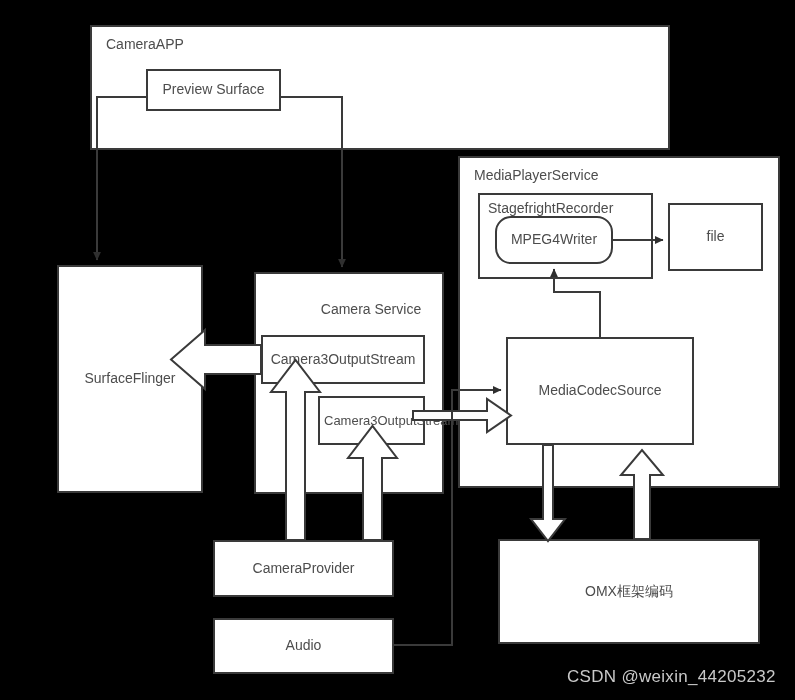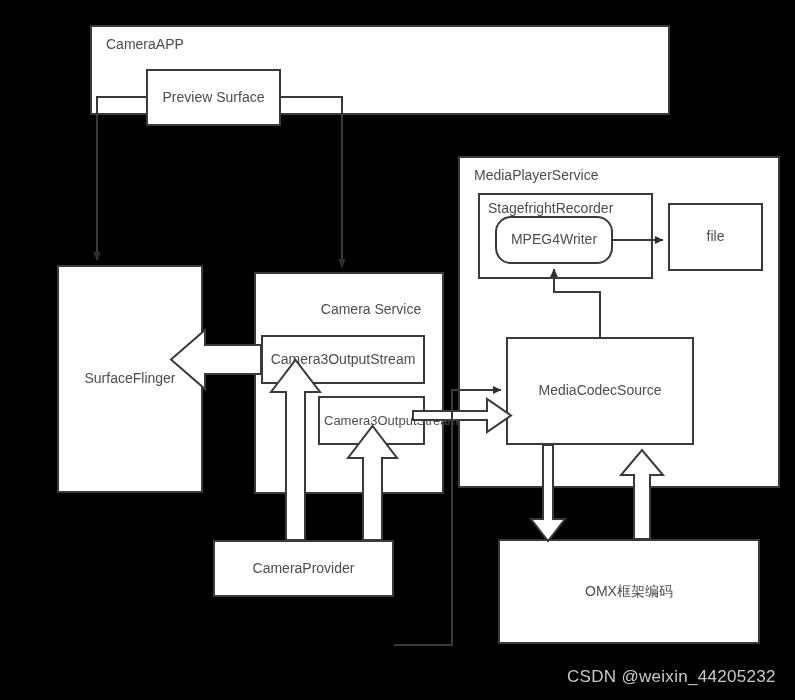--- a/index.html
+++ b/index.html
@@ -61,25 +61,25 @@
     color: #c9c9c9;
     font-size: 17px;
     letter-spacing: 0.3px;
   }
 </style>
 </head>
 <body>
 
 <div id="canvas">
 
-  <div class="box" style="left:90px; top:25px; width:580px; height:90px;">
+  <div class="box" style="left:90px; top:25px; width:580px; height:125px;">
     <div class="lbl-topleft">CameraAPP</div>
   </div>
 
-  <div class="box" style="left:146px; top:69px; width:135px; height:57px;">
+  <div class="box" style="left:146px; top:69px; width:135px; height:42px;">
     <div class="lbl-center">Preview Surface</div>
   </div>
 
   <div class="box" style="left:458px; top:156px; width:322px; height:332px;">
     <div class="lbl-topleft">MediaPlayerService</div>
   </div>
 
   <div class="box" style="left:478px; top:193px; width:175px; height:86px;">
     <div class="lbl-topleft" style="left:8px; top:5px;">StagefrightRecorder</div>
   </div>
@@ -109,20 +109,23 @@
   </div>
 
   <div class="box" style="left:506px; top:337px; width:188px; height:108px;">
     <div class="lbl-center">MediaCodecSource</div>
   </div>
 
   <div class="box" style="left:213px; top:540px; width:181px; height:57px;">
     <div class="lbl-center">CameraProvider</div>
   </div>
 
+  <div class="box" style="left:213px; top:618px; width:181px; height:56px;">
+    <div class="lbl-center">Audio</div>
+  </div>
 
   <div class="box" style="left:498px; top:539px; width:262px; height:105px;">
     <div class="lbl-center">OMX框架编码</div>
   </div>
 
   <svg class="overlay" viewBox="0 0 795 700">
     <defs>
       <marker id="thinhead" markerWidth="9" markerHeight="9" refX="8" refY="4.5" orient="auto" markerUnits="userSpaceOnUse">
         <path d="M0,0.6 L8.5,4.5 L0,8.4 Z" fill="#2f2f2f"></path>
       </marker>

